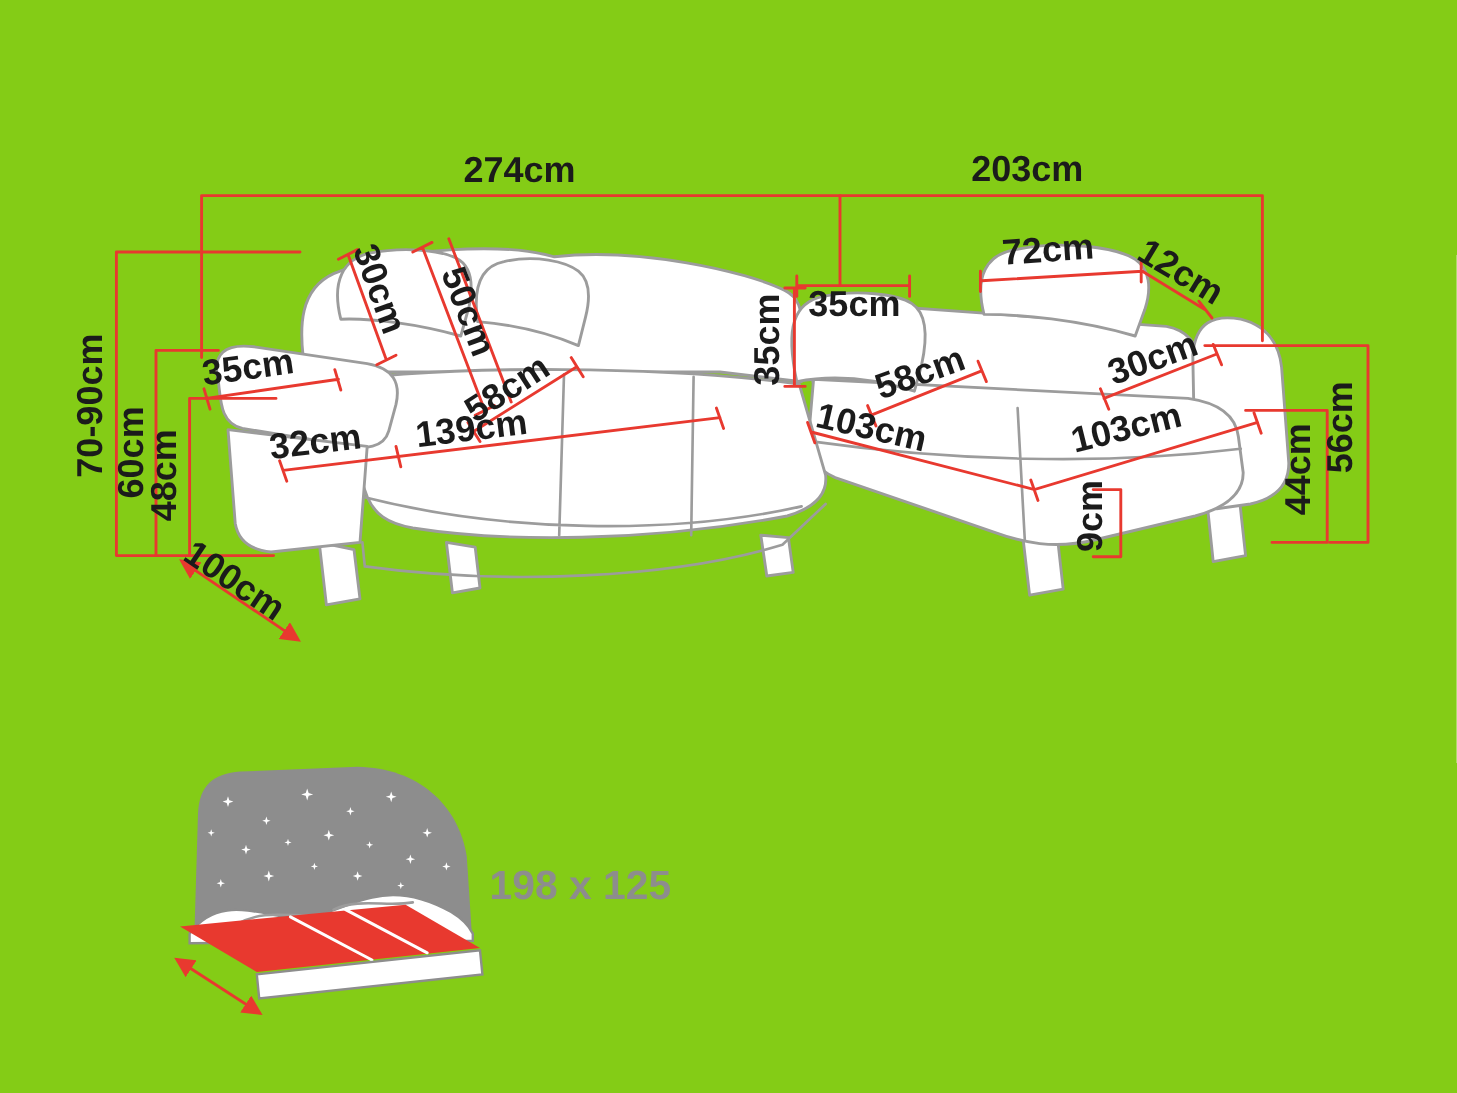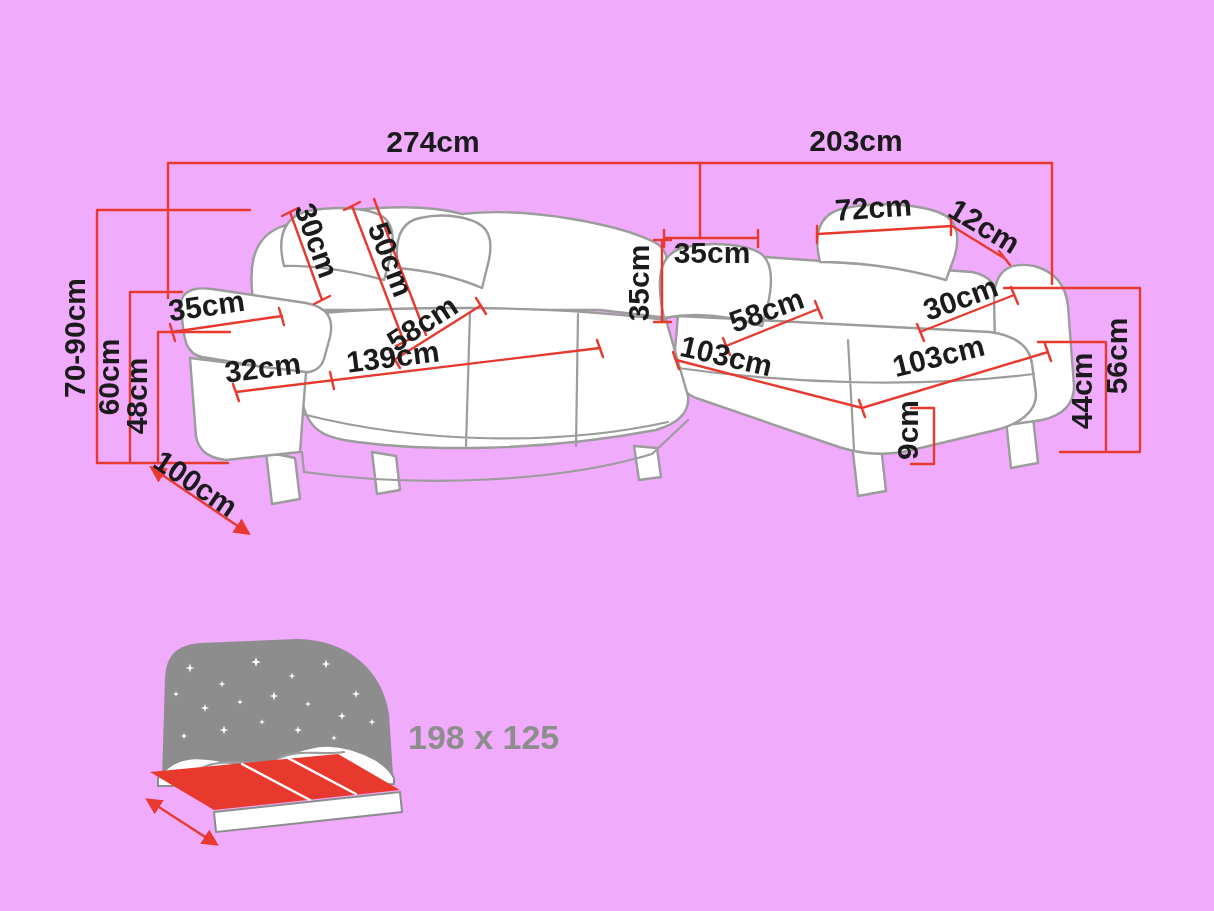--- a/index.html
+++ b/index.html
@@ -1,16 +1,16 @@
 <!DOCTYPE html>
 <html><head>
 <meta charset="utf-8">
 <style>
   html,body{margin:0;padding:0;background:#fff;}
-  .canvas{width:1214px;height:911px;position:relative;background:#f0abfc;overflow:hidden;
+  .canvas{width:1214px;height:911px;position:relative;background:#84cc16;overflow:hidden;
           font-family:"Liberation Sans",sans-serif;}
   svg{display:block;}
   .dim-text{font-family:"Liberation Sans",sans-serif;font-weight:bold;font-size:30px;fill:#1b1b1b;text-anchor:middle;}
   .bed-text{font-family:"Liberation Sans",sans-serif;font-weight:bold;font-size:34px;fill:#8d8d8d;text-anchor:start;}
   .sofa{stroke:#9c9c9c;stroke-width:2.4;fill:#ffffff;stroke-linejoin:round;stroke-linecap:round;}
   .sofa-line{stroke:#9c9c9c;stroke-width:2.2;fill:none;stroke-linecap:round;}
   .dim{stroke:#e8392f;stroke-width:2.4;fill:none;stroke-linecap:round;}
   .icon-gray{fill:#8d8d8d;stroke:none;}
   .icon-white{fill:#ffffff;stroke:#8d8d8d;stroke-width:2;}
   .icon-red{fill:#e8392f;stroke:none;}

